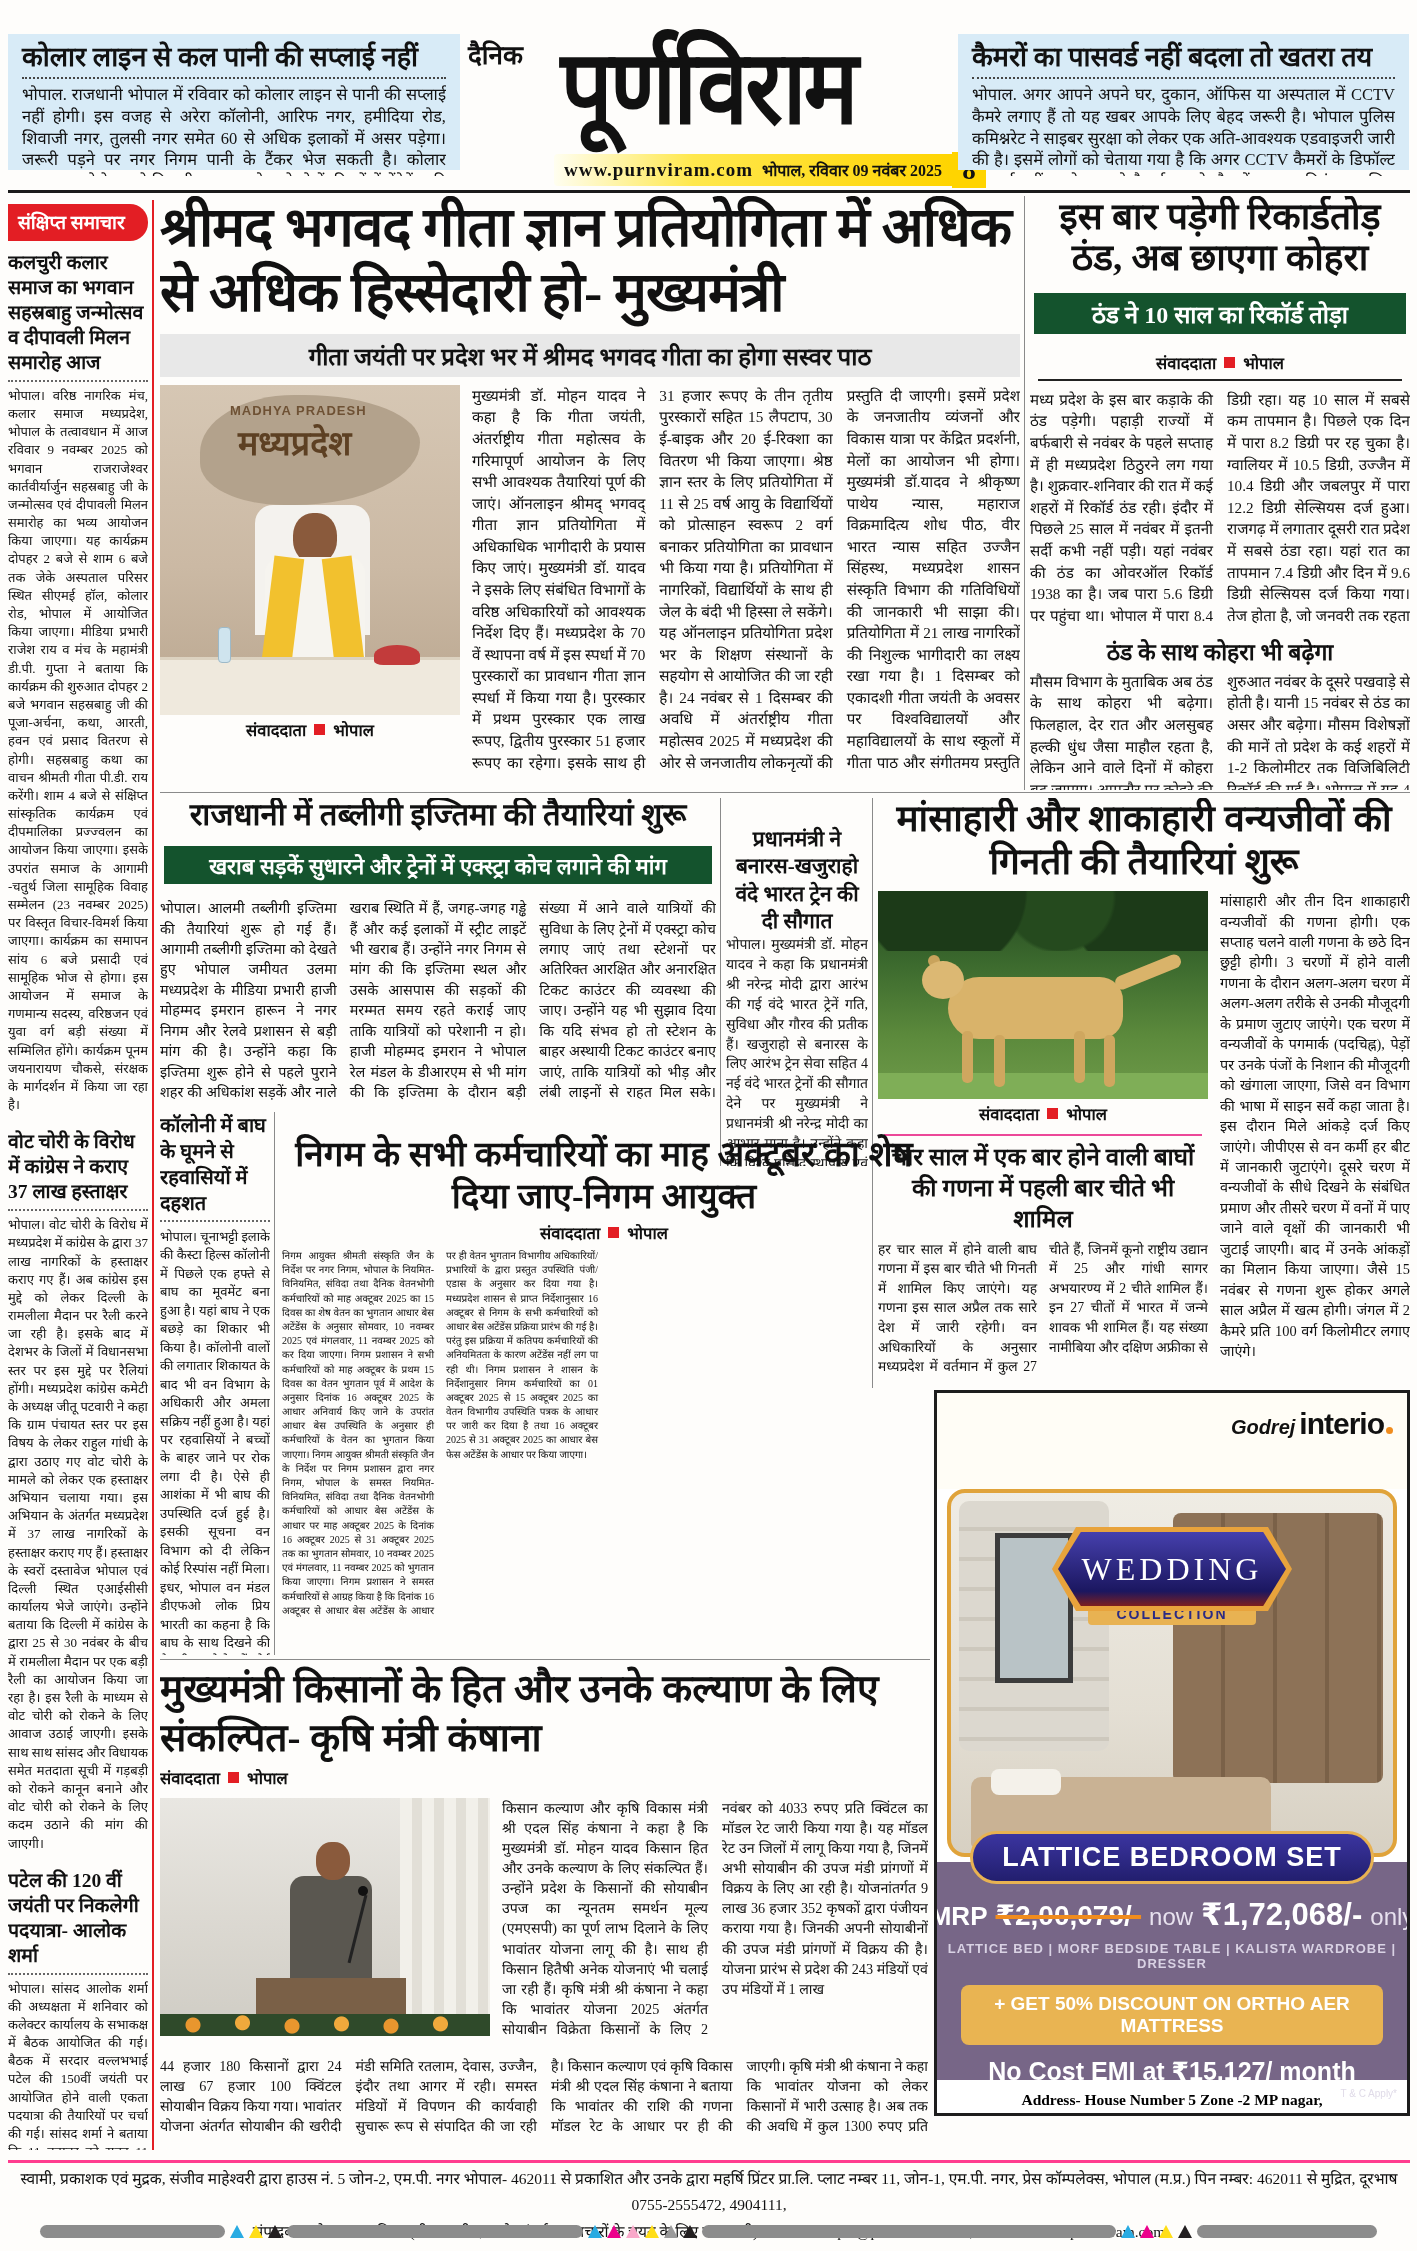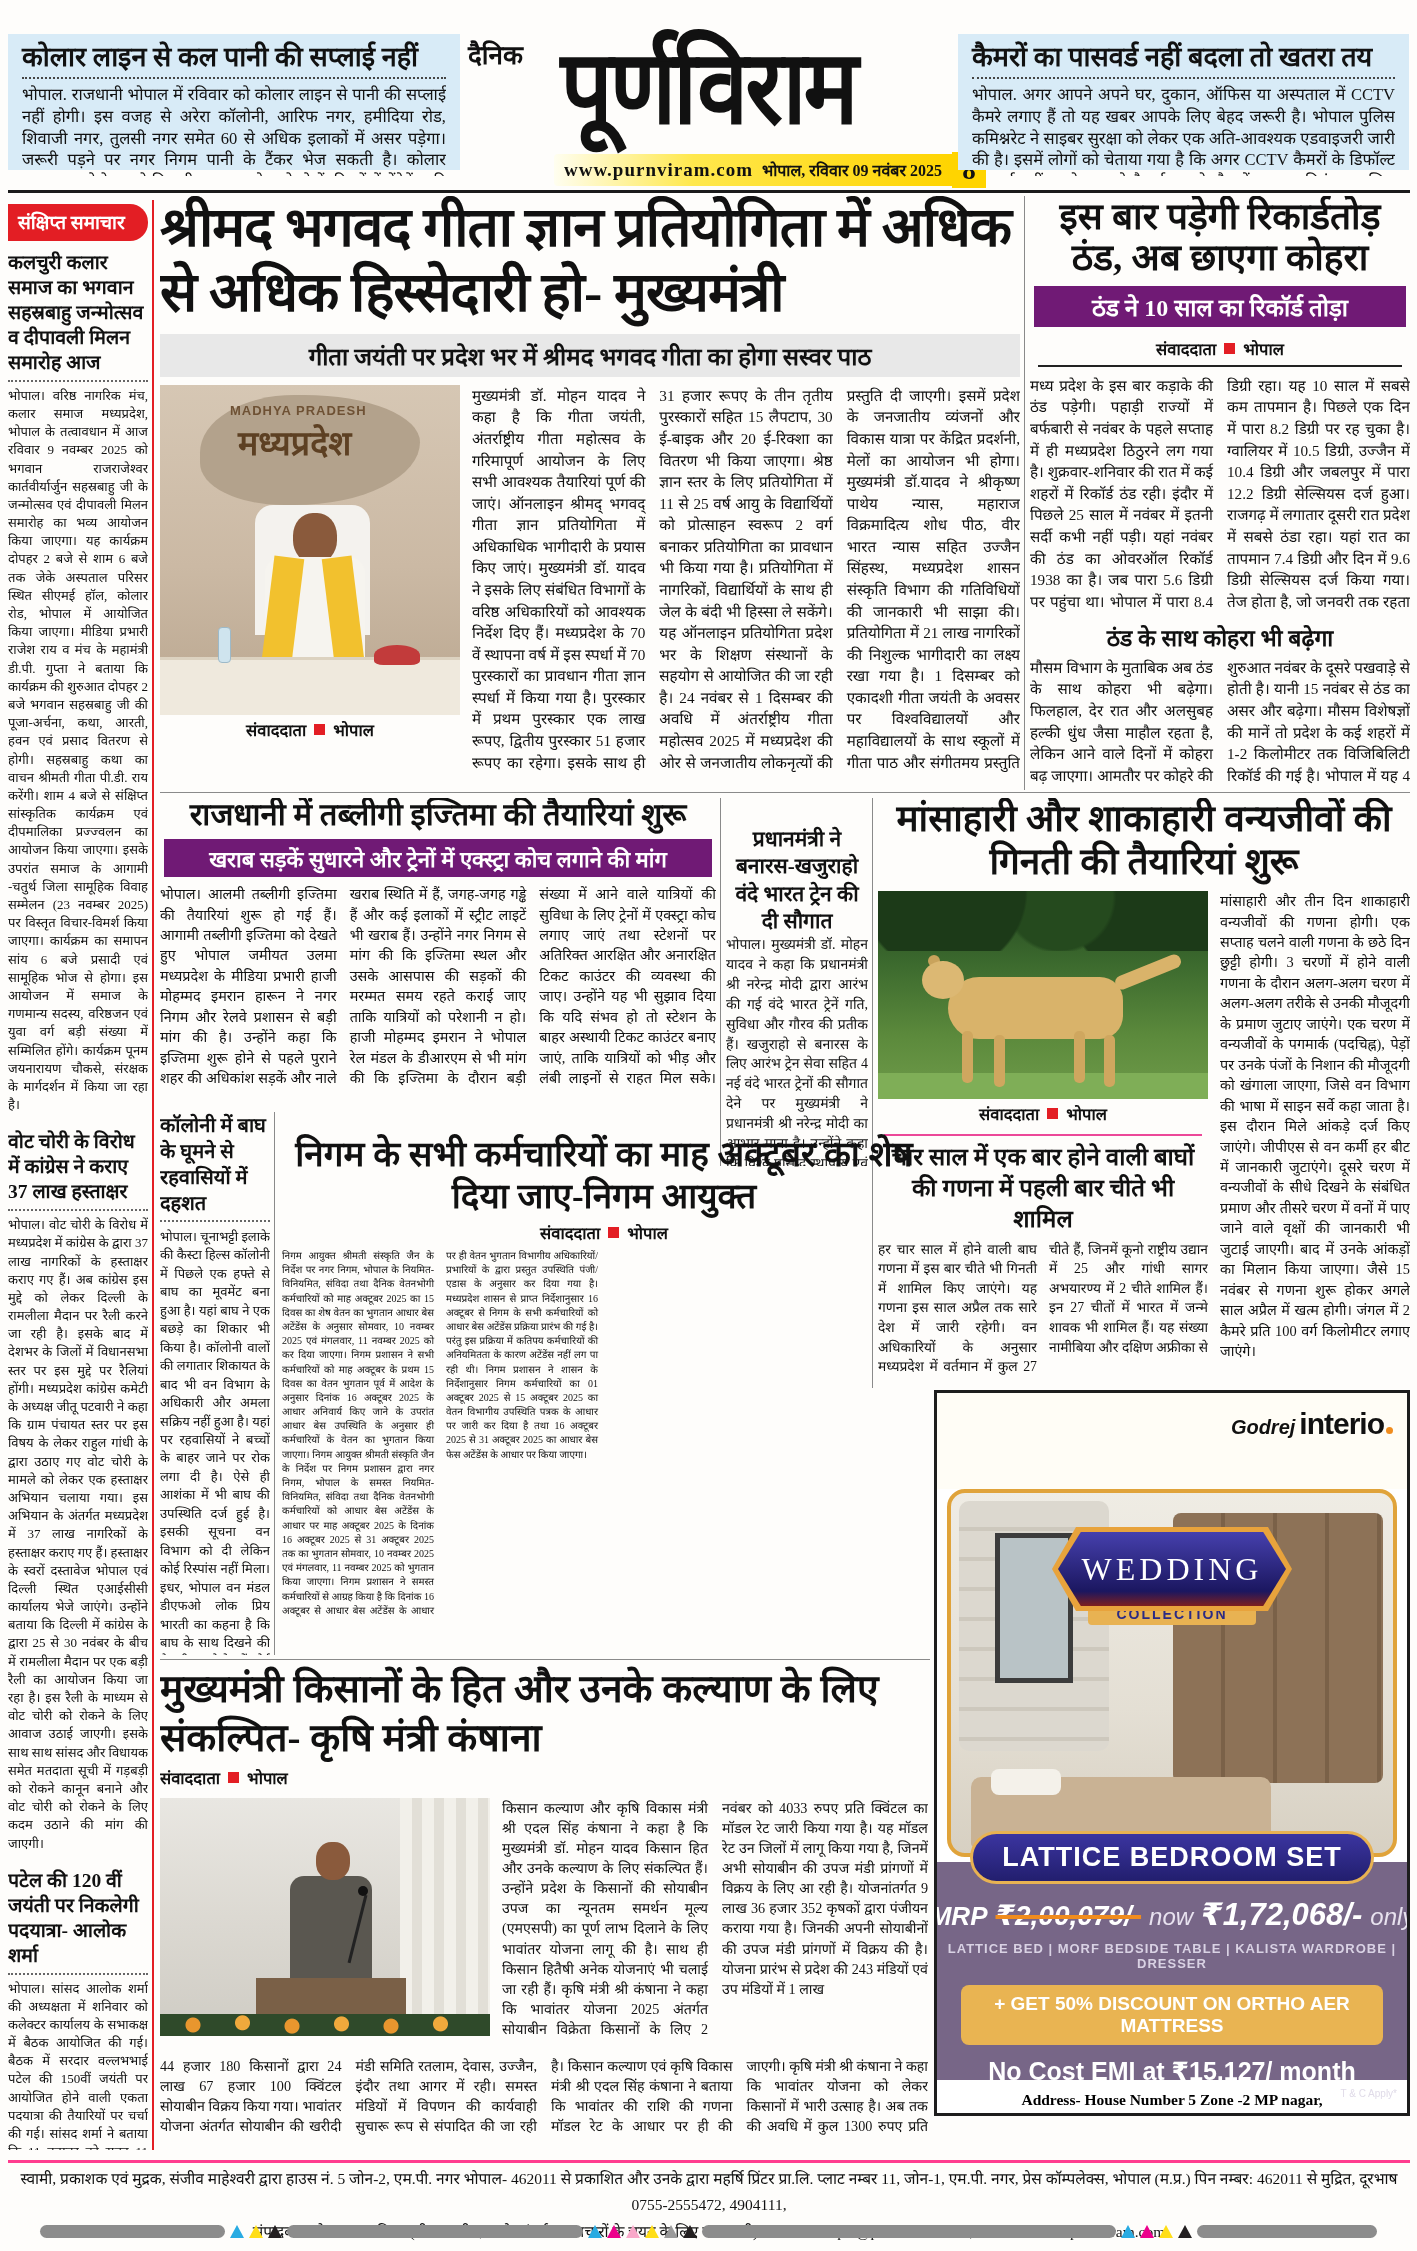--- a/index.html
+++ b/index.html
@@ -72,22 +72,22 @@
   .cm-head{ position:absolute; left:133px; top:128px; width:44px; height:50px; background:#8a5a3c; border-radius:45%; }
   .cm-torso{ position:absolute; left:105px; top:172px; width:100px; height:105px; background:#f6f4ef; border-radius:16px 16px 0 0; }
   .cm-sash{ position:absolute; top:172px; width:30px; height:105px; background:#f2c12e; }
   .cm-sash.l{ left:108px; transform:rotate(7deg);} .cm-sash.r{ left:168px; transform:rotate(-7deg);}
   .cm-table{ position:absolute; left:0; bottom:0; width:100%; height:58px; background:#efe9dd; border-top:3px solid #dcd2c0;}
   .cm-bottle{ position:absolute; left:58px; bottom:52px; width:13px; height:36px; background:#cfe4ee; border-radius:4px; border:1px solid #9db9c8;}
   .cm-flower{ position:absolute; right:40px; bottom:50px; width:46px; height:20px; background:#c23b3b; border-radius:50% 50% 20% 20%; }
 
   
   .art-weather h2{ font-size:37px; font-weight:800; text-align:center; line-height:1.12; }
-  .redband{ background:#701a75; color:#fff; font-weight:800; font-size:24px;
-    text-align:center; padding:4px 0; margin:7px 4px; }
+  .redband{ background:#14532d; color:#fff; font-weight:800; font-size:24px;
+    text-align:center; padding:4px 0; margin:14px 4px; }
   .w-cols{ columns:2; column-gap:14px; column-fill:auto; overflow:hidden; }
   .w-b1{ height:238px; }
   .w-sub{ font-size:23px; font-weight:800; text-align:center; margin:8px 0 4px; }
   .w-b2{ height:150px; }
 
   
   .art-ijtima h2{ font-size:31px; font-weight:800; text-align:center; line-height:1.1; }
   .ij-cols{ columns:3; column-gap:13px; column-fill:auto; height:218px; overflow:hidden; font-size:14.4px;}
   .art-vande h3{ font-size:21px; font-weight:800; text-align:center; line-height:1.3; }
   .art-vande .bodytext{ font-size:14px; height:252px; overflow:hidden;}
@@ -169,21 +169,21 @@
   .badge-blue{ width:228px; height:74px; background:linear-gradient(#4640ad 0%,#1b1760 80%,#7d1f1f 100%);
     clip-path:polygon(10% 0,90% 0,100% 50%,90% 100%,10% 100%,0 50%);
     color:#fff; display:flex; align-items:center; justify-content:center;
     font-family:"Liberation Serif",serif; font-size:32px; letter-spacing:4px; }
   .badge-gold{ width:168px; margin:-8px auto 0; background:#e8b252; color:#2b2a84;
     font-weight:800; font-size:14px; letter-spacing:2px; padding:3px 6px; border-radius:4px; }
   .ad-banner{ position:relative; z-index:4; width:86%; margin:-26px auto 0;
     background:linear-gradient(#3b35a0,#221e6e); border:3px solid #e8b252; border-radius:30px;
     color:#fff; font-weight:800; font-size:27px; text-align:center; letter-spacing:1px; padding:8px 0; }
   .ad-purple{ background:#776687; color:#fff; text-align:center; padding:16px 10px 8px; margin-top:-22px; height:218px; }
-  .price-line{ display:flex; align-items:baseline; justify-content:center; gap:8px; margin-top:18px;font-style:italic; }
+  .price-line{ display:flex; align-items:baseline; justify-content:center; gap:8px; margin-top:18px; }
   .mrp-label{ font-weight:800; font-size:26px; }
   .mrp{ font-weight:800; font-size:28px; text-decoration:line-through; text-decoration-color:#f08c1e; text-decoration-thickness:4px; }
   .now{ font-size:24px; color:#e8e2ef; }
   .price{ font-weight:800; font-size:31px; }
   .only{ font-size:24px; color:#e8e2ef; }
   .items-line{ font-size:13px; letter-spacing:1px; color:#d9d2e4; margin-top:8px; font-weight:700; }
   .disc-band{ background:#e9b452; color:#fff; font-weight:800; font-size:19px;
     border-radius:8px; padding:8px 4px; margin:14px 14px 0; }
   .emi{ font-weight:800; font-size:25px; margin-top:12px; }
   .tnc{ font-size:10px; text-align:right; margin-top:2px; color:#e0dbe8; }

